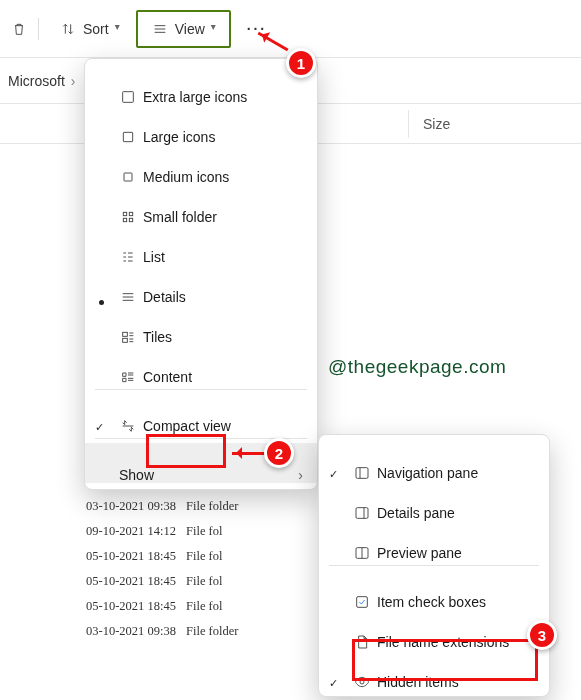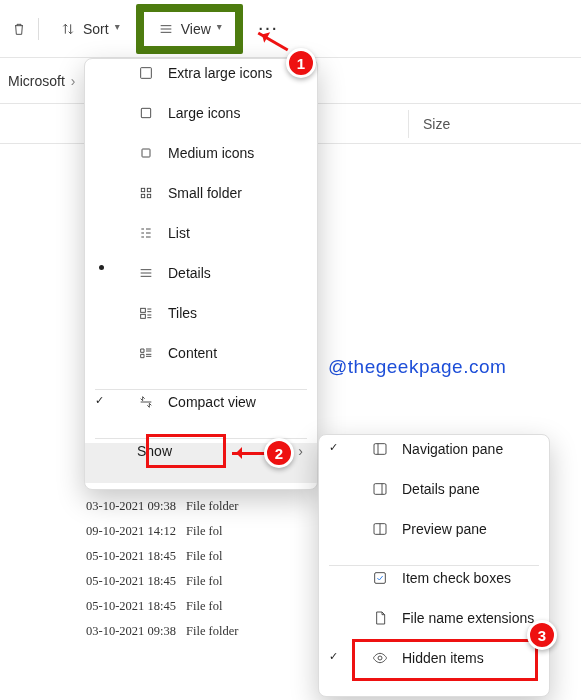--- a/index.html
+++ b/index.html
@@ -24,21 +24,21 @@
   }
   .tb-btn {
     display: inline-flex;
     gap: 6px;
     padding: 6px 10px;
     border-radius: 4px;
     color: #333;
     cursor: pointer;
   }
   .red-box-view {
-    border: 8px solid #4d7c0f;
+    border: 2px solid #4d7c0f;
     border-radius: 2px;
     padding: 3px;
   }
   .chev { font-size: 10px; color: #666; }
   .breadcrumb {
     height: 46px;
     display: flex;
     align-items: center;
     padding: 0 8px;
     border-bottom: 1px solid #e5e5e5;
@@ -73,23 +73,23 @@
     background: #fff;
     border: 1px solid #ddd;
     border-radius: 8px;
     box-shadow: 0 10px 28px rgba(0,0,0,0.22);
     padding: 6px 0;
     z-index: 5;
   }
   .mi {
     height: 40px;
     display: flex;
-    align-items: flex-start;
-    gap: 13px;
-    padding: 0 14px 0 52px;
+    align-items: flex-end;
+    gap: 6px;
+    padding: 0 14px 0 34px;
     position: relative;
     cursor: pointer;
   }
   .mi .chk { position:absolute; left:10px; font-size:11px; color:#222;}
   .mi .dot { position:absolute; left:14px; width:5px;height:5px;border-radius:50%;background:#222;}
   .sep { height:1px; background:#e3e3e3; margin:4px 10px;}
   .mi.show { background:#eee; }
   .red-box-show {
     position:absolute;
     border:3px solid #e11;
@@ -130,21 +130,21 @@
     position:absolute;
     height:3px;background:#e11;
     z-index:19;
   }
   .arrow::before{
     content:""; position:absolute; left:-2px; top:-5px;
     border:6px solid transparent; border-right-color:#e11;
   }
   .watermark{
     position:absolute; top:356px; left:328px;
-    color:#1d4ed8; font-size:19px; letter-spacing:0.5px;
+    color:#14532d; font-size:19px; letter-spacing:0.5px;
     z-index:3;
   }
   .ico { width:18px; display:inline-flex; justify-content:center; color:#444;}
   .ico svg { width:16px;height:16px; stroke:#444; stroke-width:1.4; fill:none;}
   .more-dots{letter-spacing:2px;font-weight:700;}
 </style>
 </head>
 <body>
 
 <div class="toolbar">

